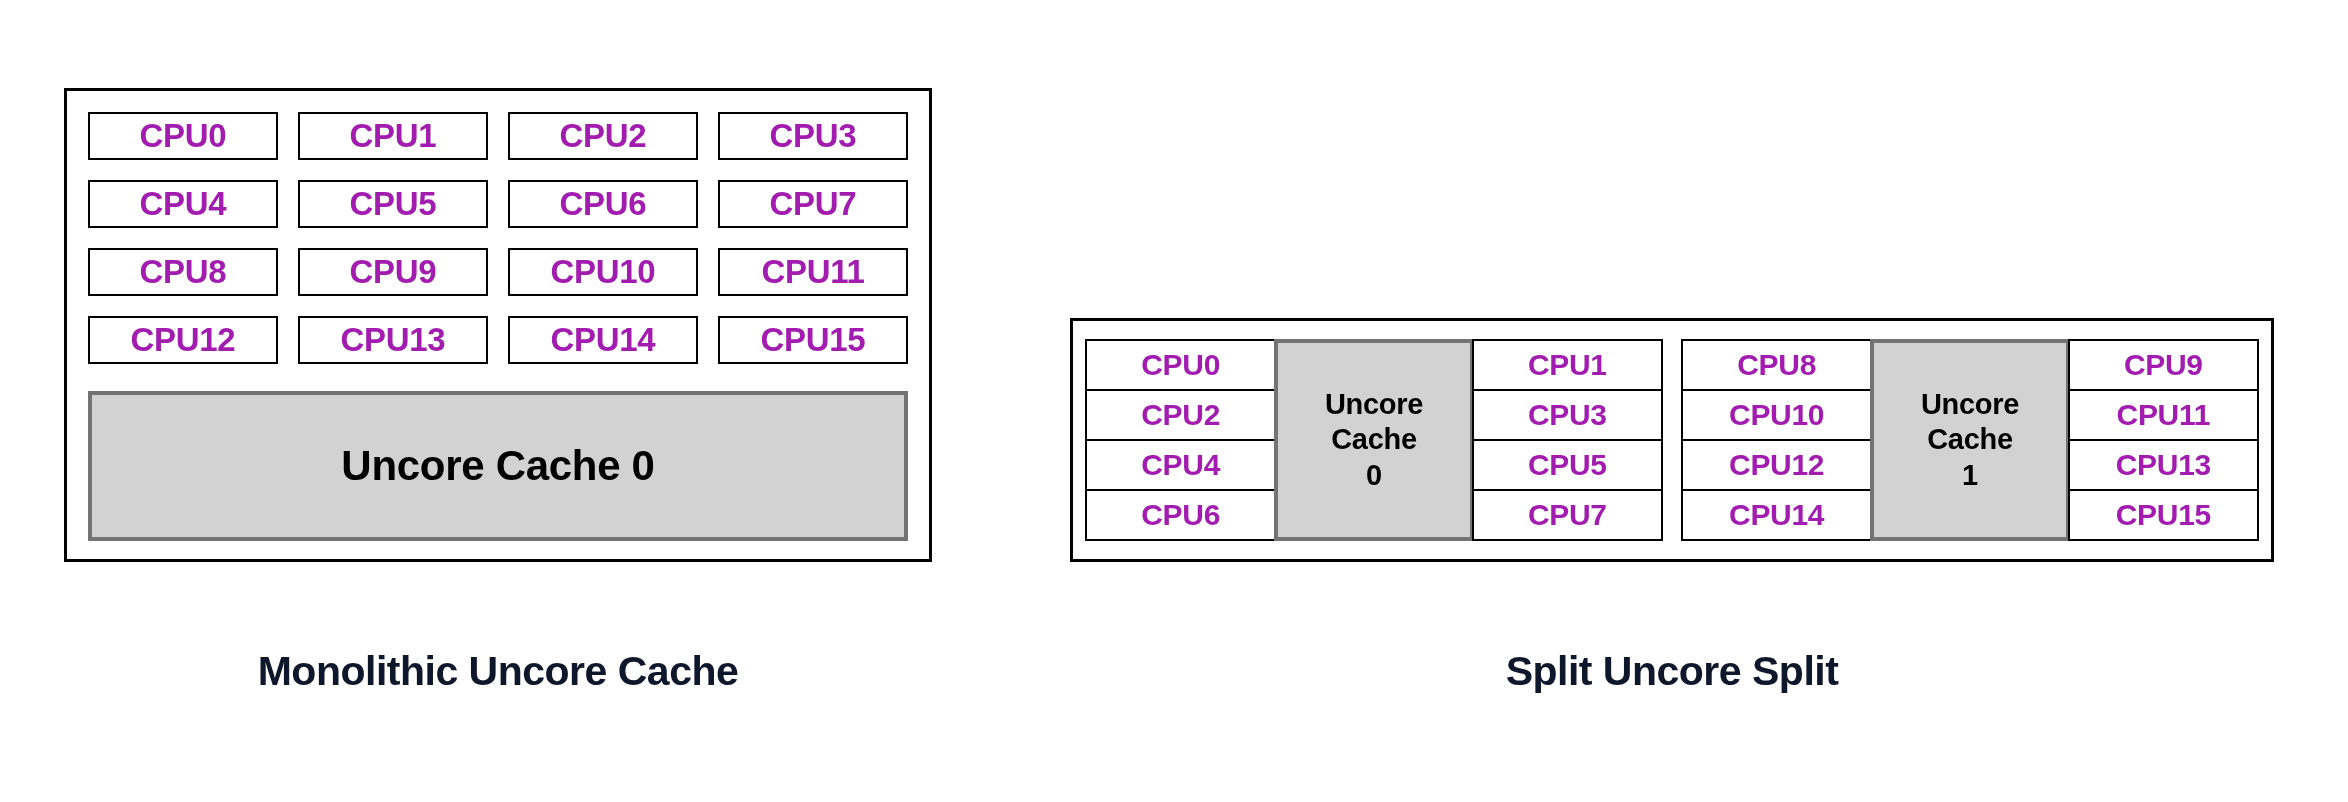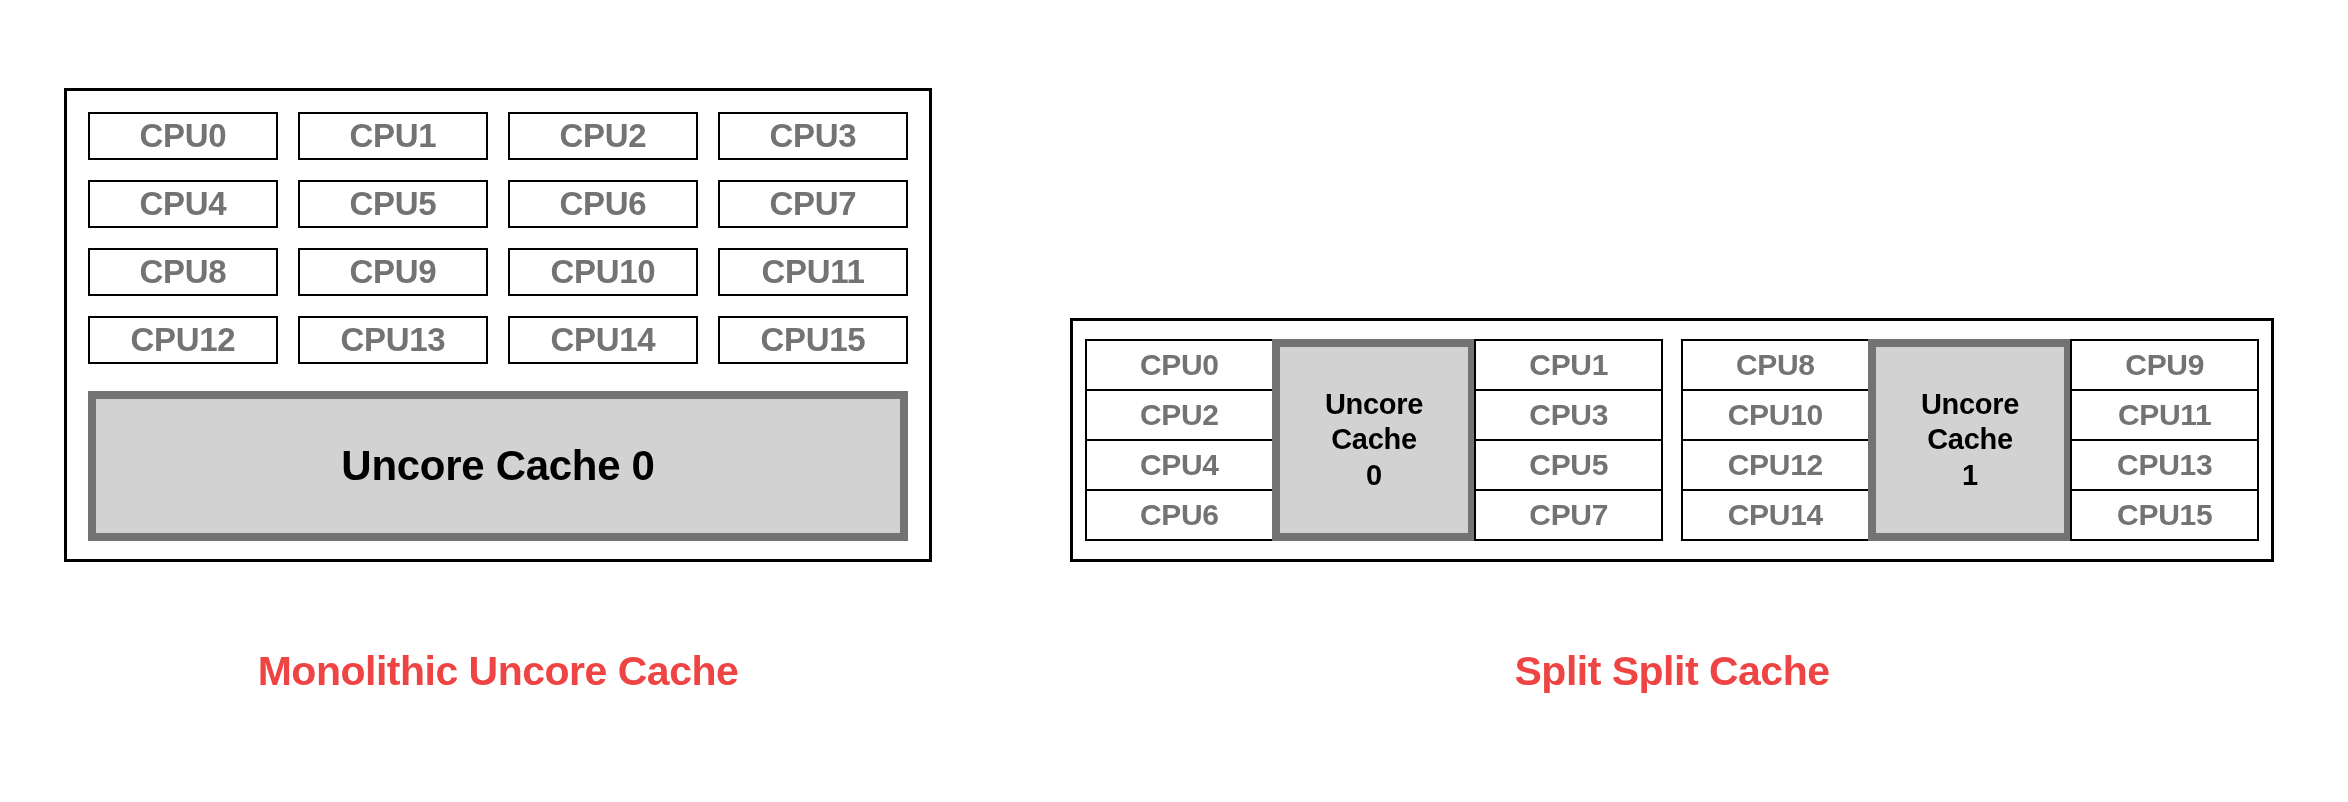--- a/index.html
+++ b/index.html
@@ -23,40 +23,40 @@
     background: #ffffff;
     border: 3px solid #000000;
   }
   .cpu-box {
     box-sizing: border-box;
     border: 2px solid #000000;
     background: #ffffff;
     display: flex;
     align-items: center;
     justify-content: center;
-    color: #737373;
+    color: #a21caf;
     font-weight: bold;
     font-stretch: condensed;
     letter-spacing: -0.3px;
   }
   .cache-box {
     box-sizing: border-box;
-    border: 8px solid #737373;
+    border: 4px solid #737373;
     display: flex;
     align-items: center;
     justify-content: center;
     text-align: center;
     color: #000000;
     font-weight: bold;
     font-stretch: condensed;
     letter-spacing: -0.3px;
   }
   .caption {
     position: absolute;
-    color: #ef4444;
+    color: #0f172a;
     font-weight: bold;
     font-stretch: condensed;
     font-size: 41px;
     letter-spacing: -0.5px;
     white-space: nowrap;
     text-align: center;
   }
 
   
   #monolithic-diagram {
@@ -215,13 +215,13 @@
         <div class="cpu-box">CPU9</div>
         <div class="cpu-box">CPU11</div>
         <div class="cpu-box">CPU13</div>
         <div class="cpu-box">CPU15</div>
       </div>
     </div>
 
   </div>
 </div>
 
-<div class="caption" id="caption-split">Split Split Cache</div>
+<div class="caption" id="caption-split">Split Uncore Split</div>
 
 </body></html>

